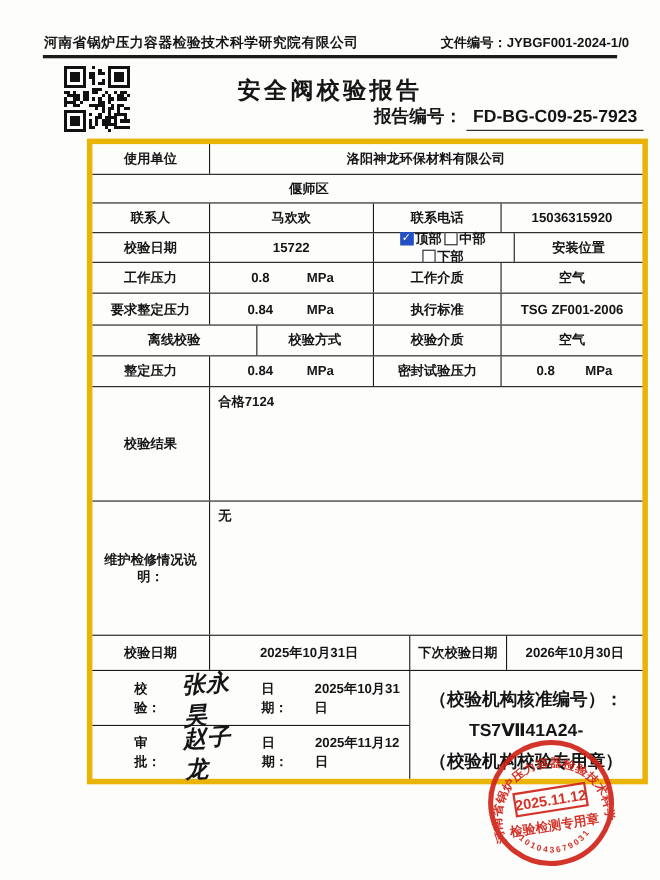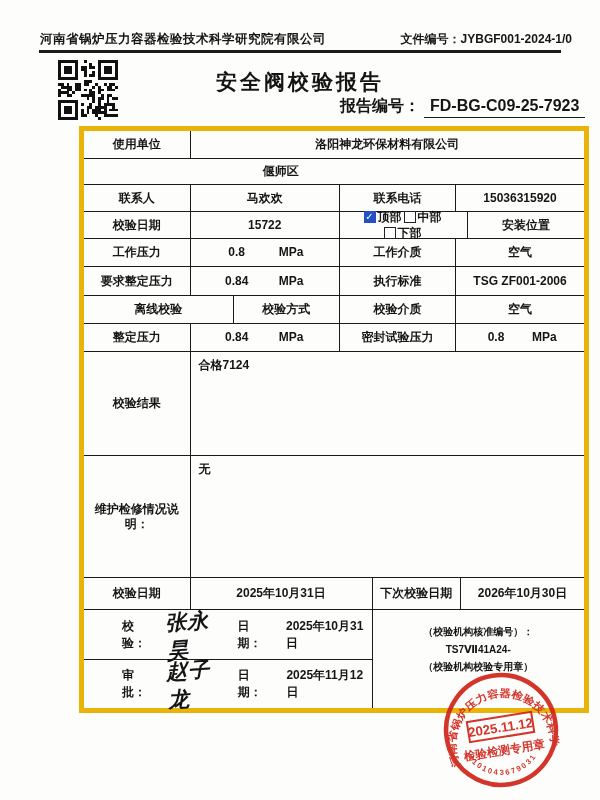--- a/index.html
+++ b/index.html
@@ -50,21 +50,21 @@
   .sigwrap { display:flex; }
   .sigleft { width:57.7%; border-right:1.5px solid #1a1a1a; }
   .sigright { width:42.3%; position:relative; }
   .sigrow { height:50px; display:flex; align-items:center; padding-left:38px; font-size:12px; font-weight:bold; }
   .sigrow.first { border-bottom:1.5px solid #1a1a1a; }
   .sigrow.second { height:48px; }
   .signature { font-family:"DejaVu Sans",sans-serif; font-size:21px; font-style:italic; font-weight:bold;
                transform:rotate(-4deg); margin:0 8px 0 10px; letter-spacing:1px; }
   .sigdate { margin-left:14px; }
 
-  .agency { padding-top:13px; font-size:10px; font-weight:bold; text-align:center; line-height:1.75; }
+  .agency { padding-top:13px; font-size:16px; font-weight:bold; text-align:center; line-height:1.75; }
 
   
   .stamp { position:absolute; left:440px; top:666px; width:122px; height:128px;
            transform:rotate(-9deg); opacity:.9; pointer-events:none; }
 </style>
 </head>
 <body>
 
 <div class="page">
 

